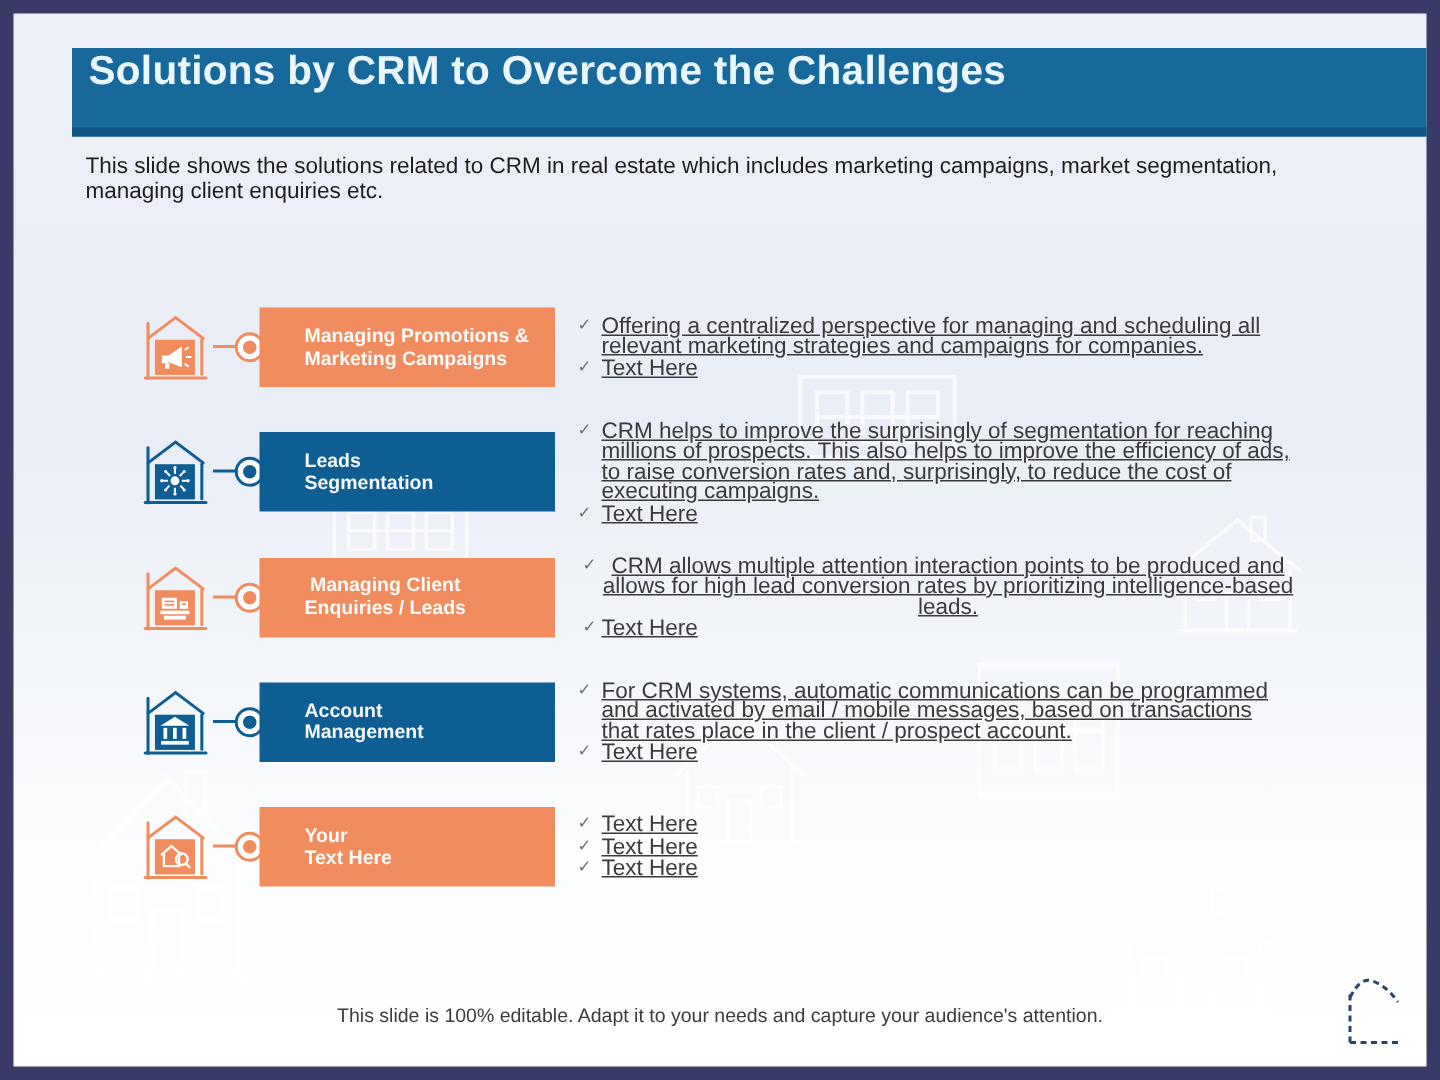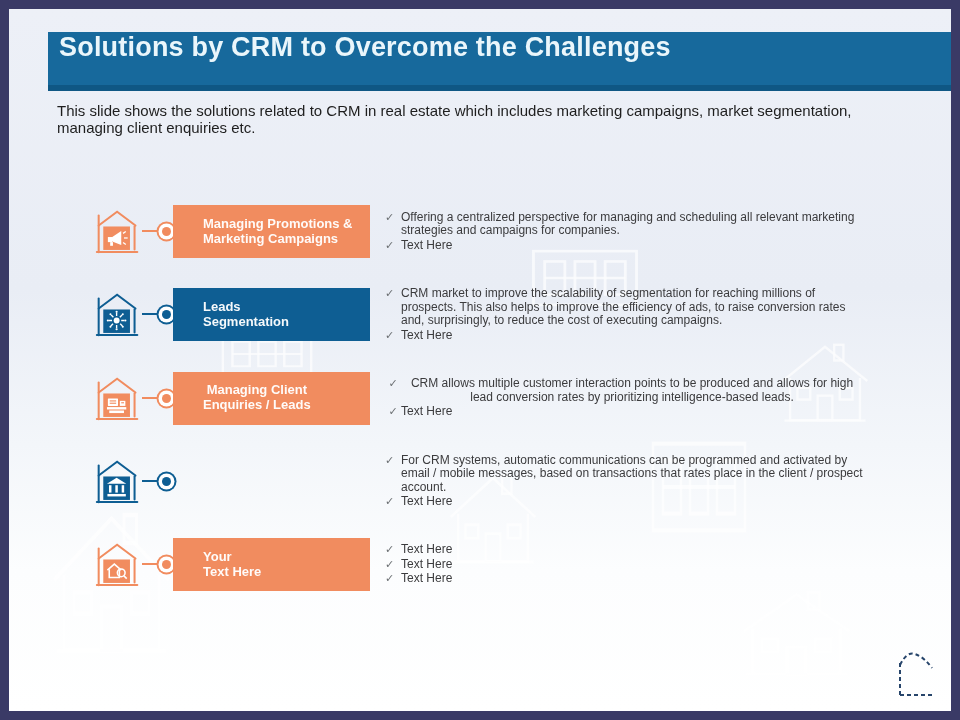--- a/index.html
+++ b/index.html
@@ -48,21 +48,21 @@
     padding-left:30px;color:rgba(255,255,255,.96);font-weight:bold;
     font-size:13px;line-height:1.12;white-space:pre-line;
   }
   .bullets{
     position:absolute;left:376px;top:0;bottom:0;width:482px;
     margin:0;padding:0;list-style:none;
     display:flex;flex-direction:column;justify-content:center;
   }
   .bullets li{display:flex;margin:.5px 0;}
   .check{flex:0 0 16px;color:#6b6f72;font-size:11px;line-height:13.5px;}
-  .btxt{font-size:12px;line-height:13.5px;color:#3b3b3d;max-width:462px;}
+  .btxt{font-size:15px;line-height:13.5px;color:#3b3b3d;max-width:462px;text-decoration:underline;}
   
   .footer{
     position:absolute;left:0;top:660px;width:100%;text-align:center;
     font-size:13px;color:#3c3c3e;
   }
   .corner-icon{position:absolute;left:884px;top:637px;width:46px;height:54px;}
 </style>
 </head>
 <body>
 
@@ -228,21 +228,21 @@
             </svg></div>
     <span class="conn-line"></span>
     <span class="donut"></span>
     <div class="row-box">
       <span class="row-label">Leads
 Segmentation</span>
     </div>
     <ul class="bullets">
             <li>
               <span class="check">✓</span>
-              <span class="btxt">CRM market to improve the scalability of segmentation for reaching millions of prospects. This also helps to improve the efficiency of ads, to raise conversion rates and, surprisingly, to reduce the cost of executing campaigns.</span>
+              <span class="btxt">CRM helps to improve the surprisingly of segmentation for reaching millions of prospects. This also helps to improve the efficiency of ads, to raise conversion rates and, surprisingly, to reduce the cost of executing campaigns.</span>
             </li>
             <li>
               <span class="check">✓</span>
               <span class="btxt">Text Here</span>
             </li>
           </ul>
   </div>
 
   <div class="row orange" style="top: 362.5px; text-align: center;">
     <div class="row-icon"><svg viewBox="0 0 50 54" width="46" height="52" style="color:currentColor">
@@ -267,21 +267,21 @@
             </svg></div>
     <span class="conn-line"></span>
     <span class="donut"></span>
     <div class="row-box">
       <span class="row-label">Managing Client
 Enquiries / Leads</span>
     </div>
     <ul class="bullets">
             <li>
               <span class="check">✓</span>
-              <span class="btxt">CRM allows multiple customer interaction points to be produced and allows for high lead conversion rates by prioritizing intelligence-based leads.</span>
+              <span class="btxt">CRM allows multiple attention interaction points to be produced and allows for high lead conversion rates by prioritizing intelligence-based leads.</span>
             </li>
             <li>
               <span class="check">✓</span>
               <span class="btxt">Text Here</span>
             </li>
           </ul>
   </div>
 
   <div class="row blue" style="top: 445.75px;">
     <div class="row-icon"><svg viewBox="0 0 50 54" width="46" height="52" style="color:currentColor">
@@ -295,20 +295,24 @@
               <g fill="#fff">
                 <polygon points="23.5,22.5 34,29 13,29"></polygon>
                 <rect x="15.2" y="30.5" width="2.7" height="8"></rect>
                 <rect x="22.1" y="30.5" width="2.7" height="8"></rect>
                 <rect x="29" y="30.5" width="2.7" height="8"></rect>
                 <rect x="13.5" y="40" width="20" height="2.7"></rect>
               </g>
             </svg></div>
     <span class="conn-line"></span>
     <span class="donut"></span>
+    <div class="row-box">
+      <span class="row-label">Account
+Management</span>
+    </div>
     <ul class="bullets">
             <li>
               <span class="check">✓</span>
               <span class="btxt">For CRM systems, automatic communications can be programmed and activated by email / mobile messages, based on transactions that rates place in the client / prospect account.</span>
             </li>
             <li>
               <span class="check">✓</span>
               <span class="btxt">Text Here</span>
             </li>
           </ul>
@@ -346,20 +350,21 @@
               <span class="btxt">Text Here</span>
             </li>
             <li>
               <span class="check">✓</span>
               <span class="btxt">Text Here</span>
             </li>
           </ul>
   </div>
 </div>
 
+    <div class="footer">This slide is 100% editable. Adapt it to your needs and capture your audience's attention.</div>
 
     <div class="corner-icon">
       <svg viewBox="0 0 46 54" width="46" height="54">
         <g stroke="#27456B" stroke-width="2" fill="none" stroke-dasharray="4 3">
           <path d="M7,49 V15"></path>
           <path d="M7,19 Q14,5 22,8 Q31,11 39,22"></path>
           <path d="M7,49 H40"></path>
         </g>
       </svg>
     </div>

